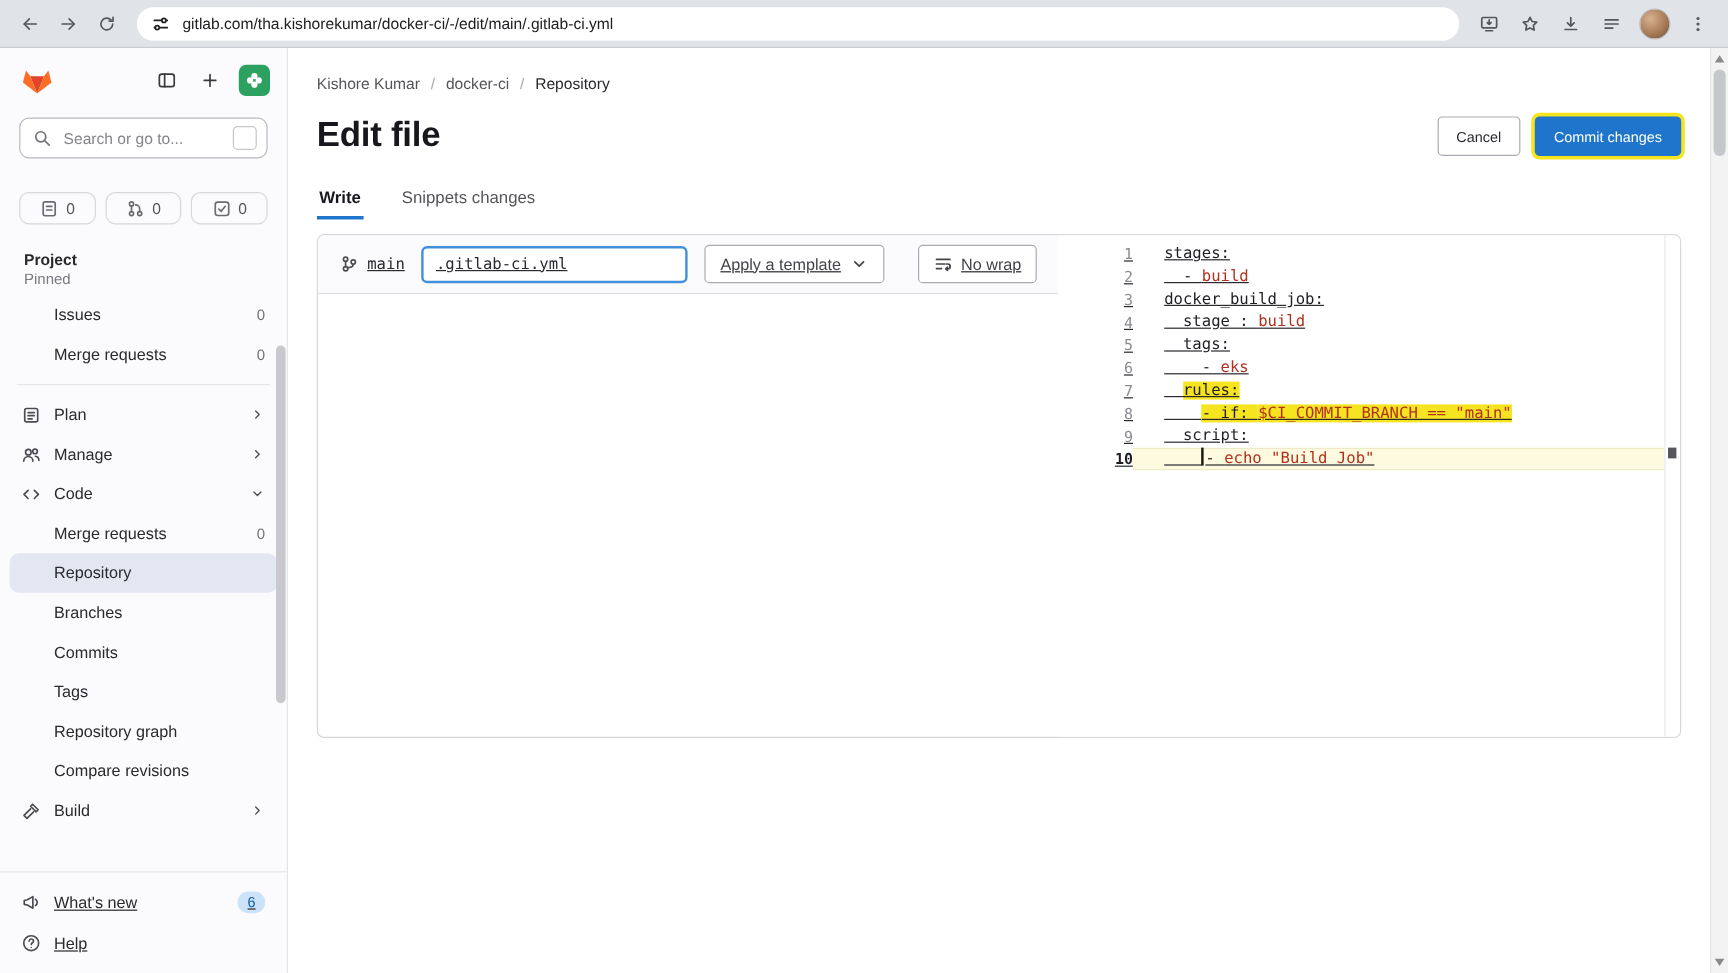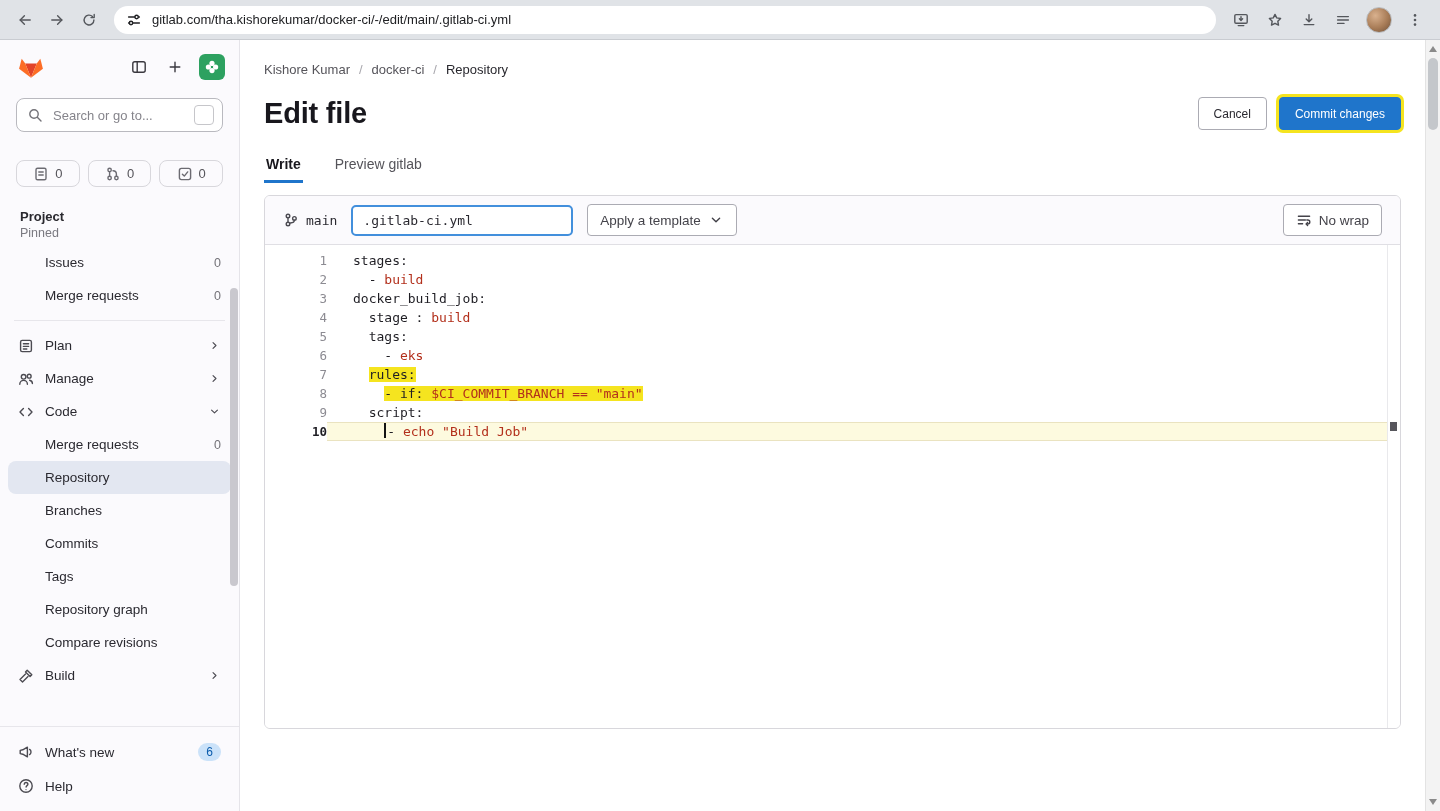--- a/index.html
+++ b/index.html
@@ -68,21 +68,21 @@
   .sb-item{height:33px;display:flex;align-items:center;gap:11px;padding:0 10px;
     border-radius:8px;font-size:13.5px;color:#2a2930;cursor:pointer;}
   .sb-item .icon{color:#4c4b52;}
   .sb-item.indent{padding-left:37px;}
   .sb-item.active{background:#e3e7f1;}
   .sb-badge{margin-left:auto;font-size:12.5px;color:#737278;}
   .sb-chevron{margin-left:auto;color:#737278;}
   .sb-chevron svg{width:13px;height:13px;}
   .sb-divider{height:1px;background:#e7e6eb;margin:8px 6px;}
   .sb-footer{border-top:1px solid #e7e6eb;padding:8px;flex:none;}
-  .sb-footer .sb-item{height:34px;}
+  .sb-footer .sb-item{height:34px;text-decoration:underline;}
   .badge-pill{margin-left:auto;background:#cbe2f9;color:#0b5cad;border-radius:10px;
     padding:1px 8px;font-size:12px;line-height:16px;}
   .sb-scroll{position:absolute;right:1px;top:248px;width:8px;height:298px;background:#c9c8ce;border-radius:4px;}
 
   
   .main{flex:1;min-width:0;padding:0 24px;margin-right:15px;position:relative;background:#fff;}
   .breadcrumb{display:flex;align-items:center;gap:9px;margin-top:22px;font-size:13px;color:#55545a;}
   .bc-item{cursor:pointer;}
   .bc-item.last{color:#29282e;}
   .bc-sep{color:#a8a7ad;}
@@ -90,22 +90,22 @@
   .page-title{margin:0;font-size:29px;font-weight:600;color:#18171d;letter-spacing:-.2px;}
   .hdr-actions{margin-left:auto;display:flex;gap:12px;}
   .btn{height:33px;padding:0 15px;border-radius:4px;font-size:12px;display:flex;align-items:center;
     border:1px solid #ababb3;background:#fff;color:#2a2930;cursor:pointer;font-family:inherit;}
   .btn-primary{background:var(--accent);border-color:var(--accent);color:#fff;
     box-shadow:0 0 0 3px var(--annot);}
   .tabs{display:flex;gap:30px;margin-top:20px;}
   .tab{font-size:14px;color:#55545a;padding:6px 2px 11px;cursor:pointer;}
   .tab.active{color:#18171d;font-weight:700;box-shadow:inset 0 -3px 0 var(--accent);}
 
-  .editor-card{margin-top:12px;border:1px solid #d8d7dc;border-radius:6px;height:534px;
-    display:flex;flex-direction:column;background:#fff;overflow:hidden;}
+  .editor-card{margin-top:12px;border:1px solid #d8d7dc;border-radius:6px;height:420px;
+    display:flex;flex-direction:row;background:#fff;overflow:hidden;text-decoration:underline;}
   .editor-toolbar{height:49px;min-height:49px;background:#fbfafd;border-bottom:1px solid #e0dfe4;
     display:flex;align-items:center;padding:0 18px;gap:14px;}
   .branch{display:flex;align-items:center;gap:7px;font-size:13px;color:#2a2930;
     font-family:"DejaVu Sans Mono",monospace;}
   .branch .icon{color:#4c4b52;}
   .filename-input{width:222px;height:31px;border:2px solid var(--focus);border-radius:5px;
     padding:0 10px;font-family:"DejaVu Sans Mono",monospace;font-size:13px;color:#2a2930;
     outline:none;background:#fff;}
   .btn-sm{height:32px;padding:0 12px;border:1px solid #ababb3;background:#fff;border-radius:4px;
     font-size:13.5px;color:#44434a;display:flex;align-items:center;gap:7px;cursor:pointer;font-family:inherit;}
@@ -413,21 +413,21 @@
     <div class="page-header">
       <h1 class="page-title">Edit file</h1>
       <div class="hdr-actions">
         <button class="btn">Cancel</button>
         <button class="btn btn-primary">Commit changes</button>
       </div>
     </div>
 
     <div class="tabs">
       <div class="tab active">Write</div>
-      <div class="tab">Preview gitlab</div>
+      <div class="tab">Snippets changes</div>
     </div>
 
     <div class="editor-card">
       <div class="editor-toolbar">
         <span class="branch">
           <span class="icon">
               <svg width="16" height="16" viewBox="0 0 16 16" fill="none" stroke="currentColor" stroke-width="1.4" stroke-linecap="round" stroke-linejoin="round">
                 <circle cx="5" cy="4" r="1.8"></circle>
                 <circle cx="5" cy="12" r="1.8"></circle>
                 <circle cx="11.4" cy="6.4" r="1.8"></circle>

